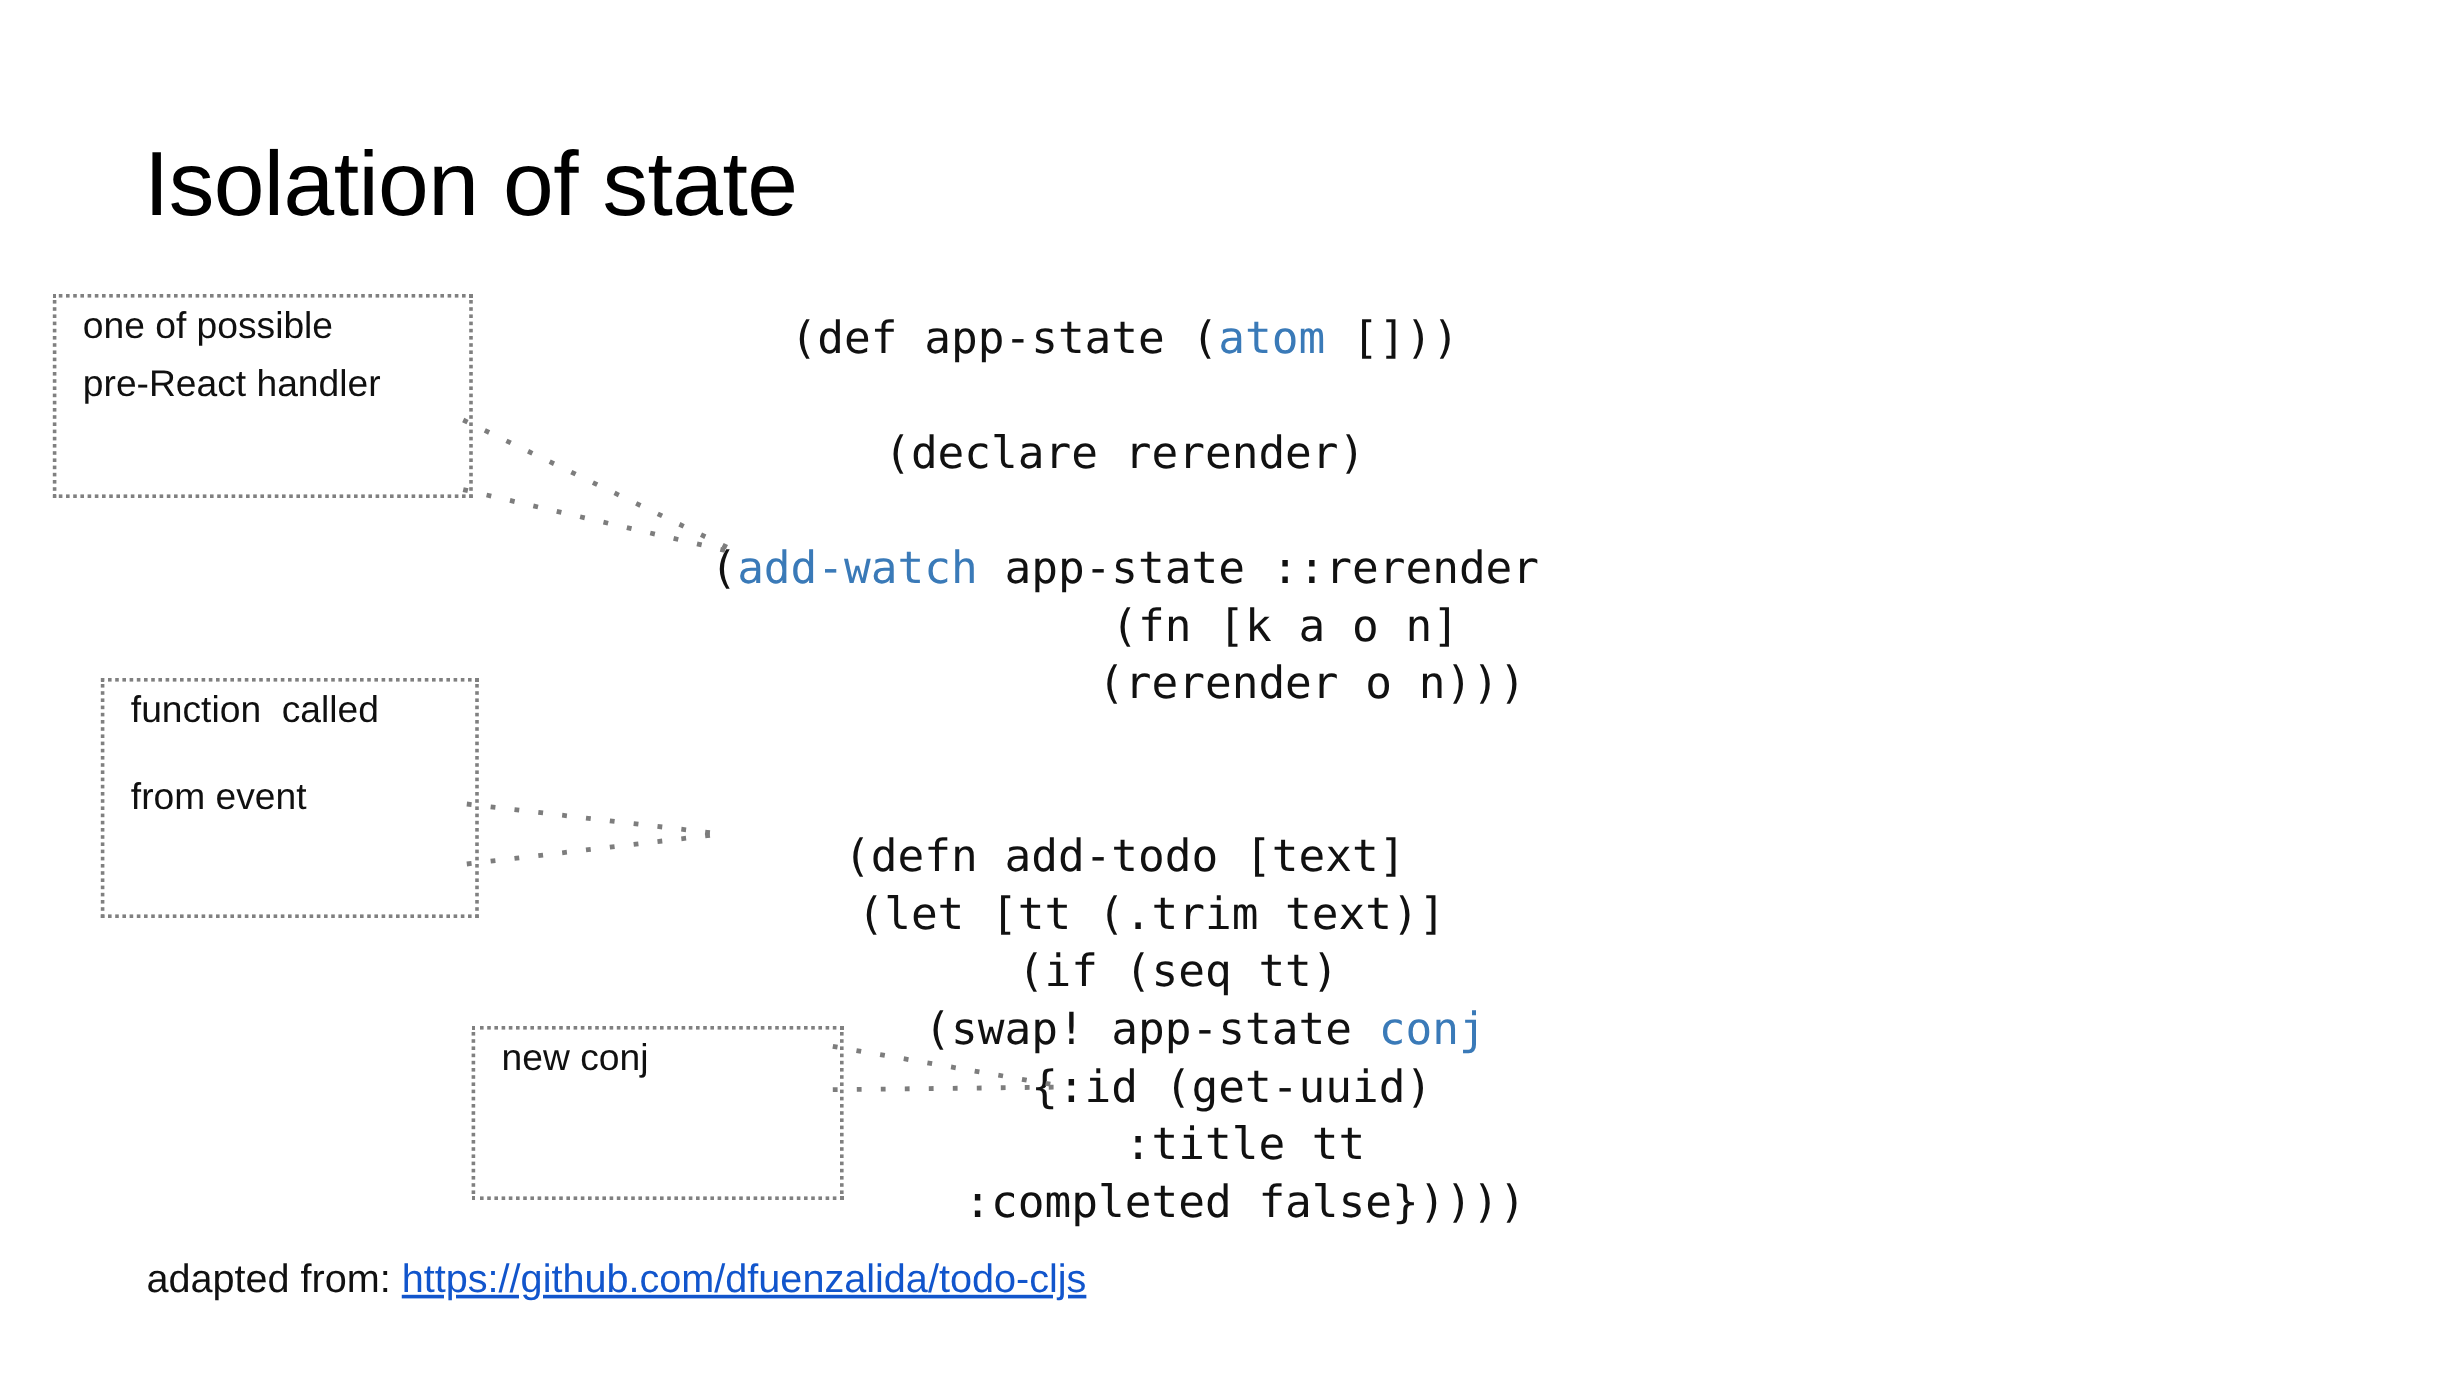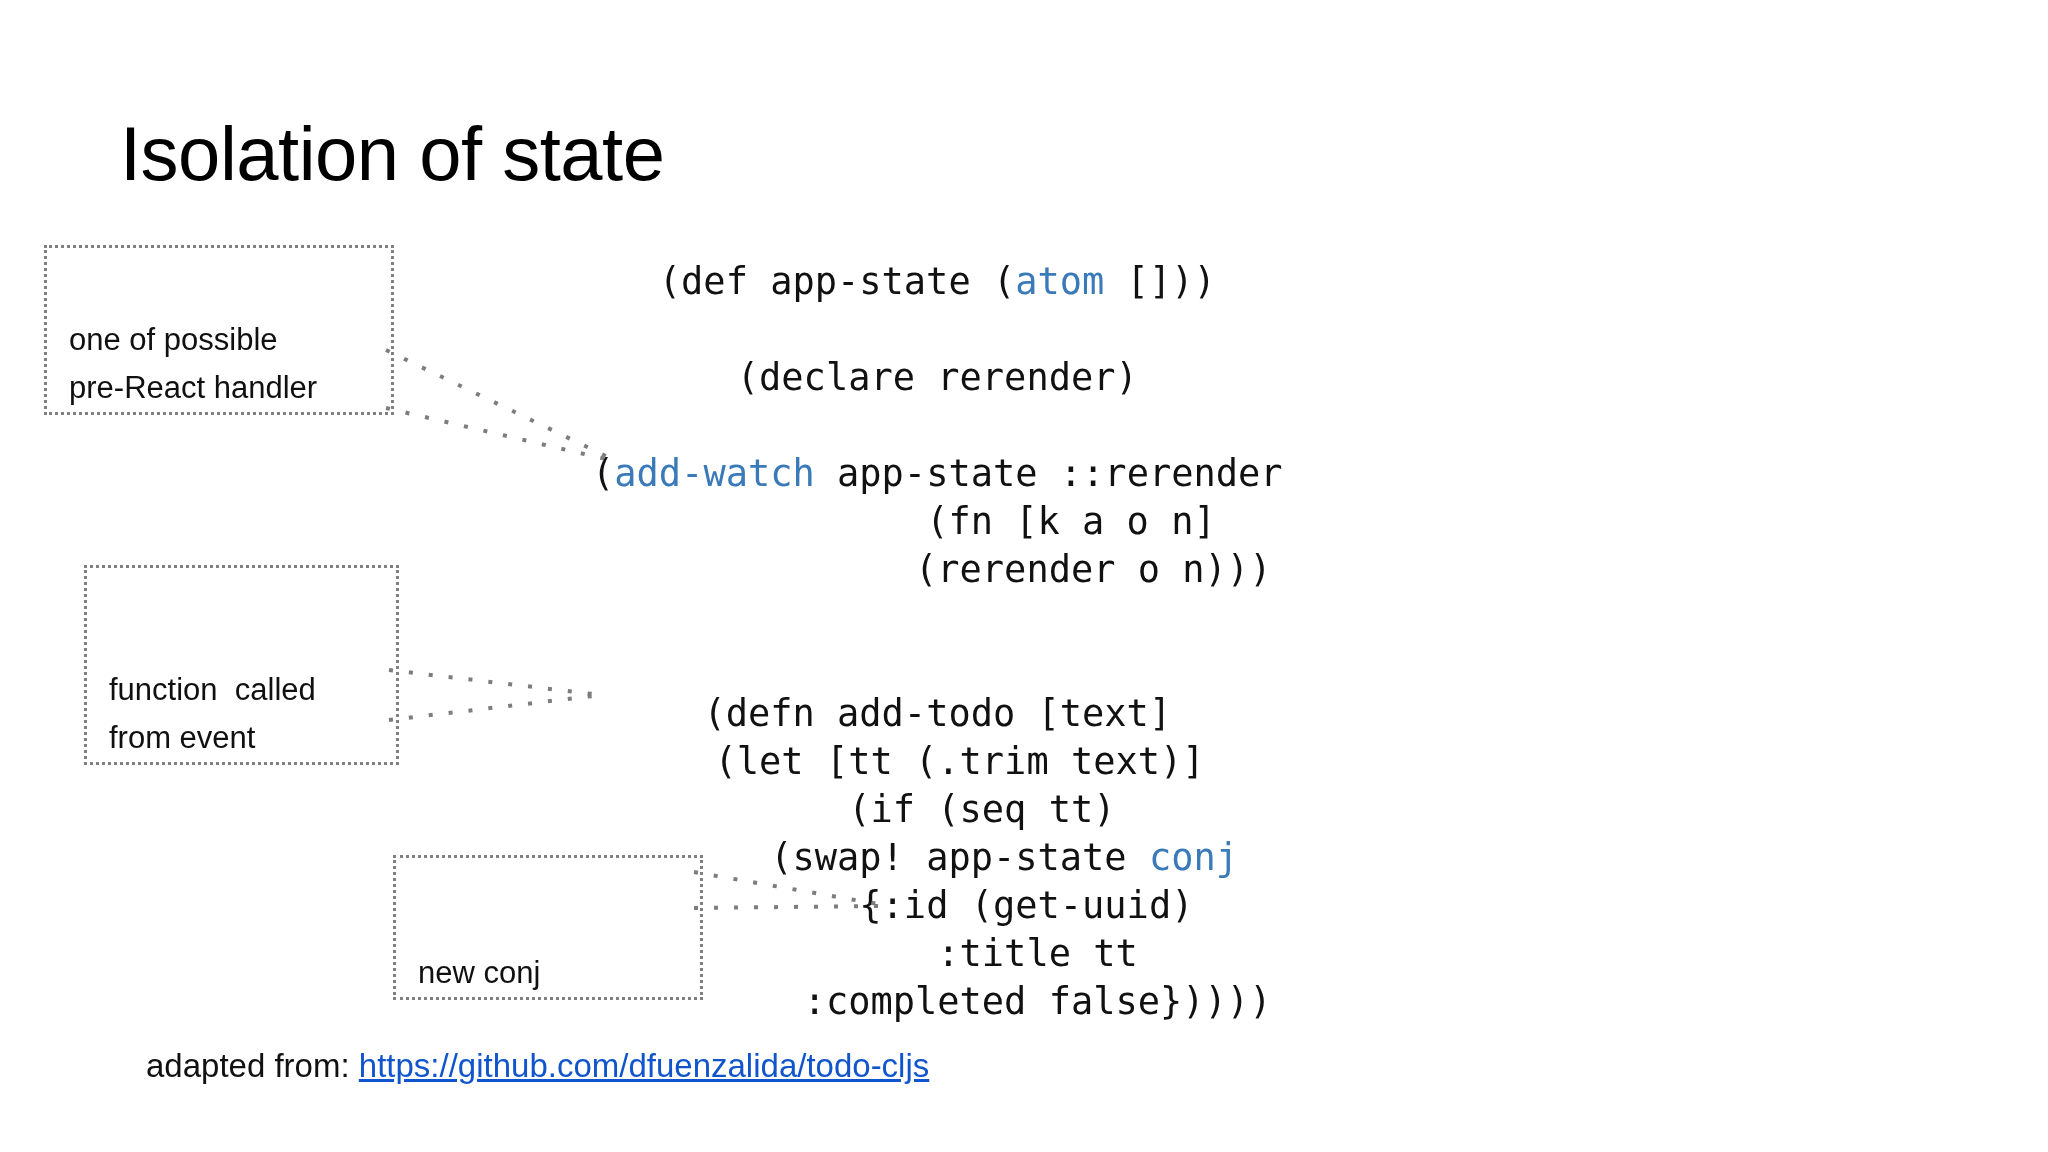--- a/index.html
+++ b/index.html
@@ -61,40 +61,41 @@
   }
 
   
   .callout {
     position: absolute;
     border: 3px dotted #808080;
     box-sizing: border-box;
     background: transparent;
     display: flex;
     flex-direction: column;
-    justify-content: flex-end;
+    justify-content: flex-start;
     font-family: "Liberation Sans", sans-serif;
     font-size: 31px;
     line-height: 48px;
     color: #101010;
     padding-left: 22px;
   }
   .callout .ln { white-space: pre; }
 
   #callout-pre-react {
     left: 44px;
     top: 245px;
     width: 350px;
     height: 170px;
   }
   #callout-event-handler {
     left: 84px;
     top: 565px;
     width: 315px;
     height: 200px;
+    gap: 24px;
   }
   #callout-new-todo {
     left: 393px;
     top: 855px;
     width: 310px;
     height: 145px;
   }
 
   
   .connector {
@@ -115,21 +116,20 @@
 
   
   .footer {
     position: absolute;
     left: 122px;
     top: 1047px;
     font-family: "Liberation Sans", sans-serif;
     font-size: 33px;
     color: #111111;
     white-space: nowrap;
-    margin-left: 24px;
   }
   .footer .link {
     color: #1155cc;
     text-decoration: underline;
     text-decoration-color: #1155cc;
     cursor: pointer;
   }
 </style>
 </head>
 <body>

